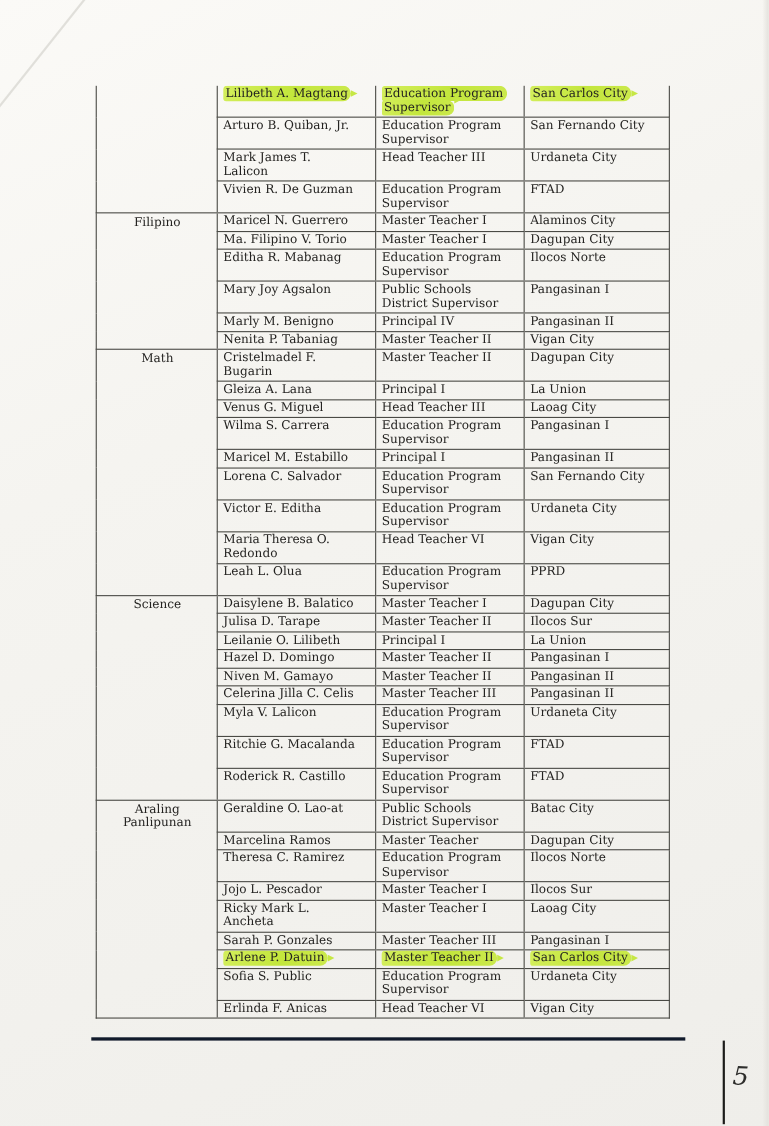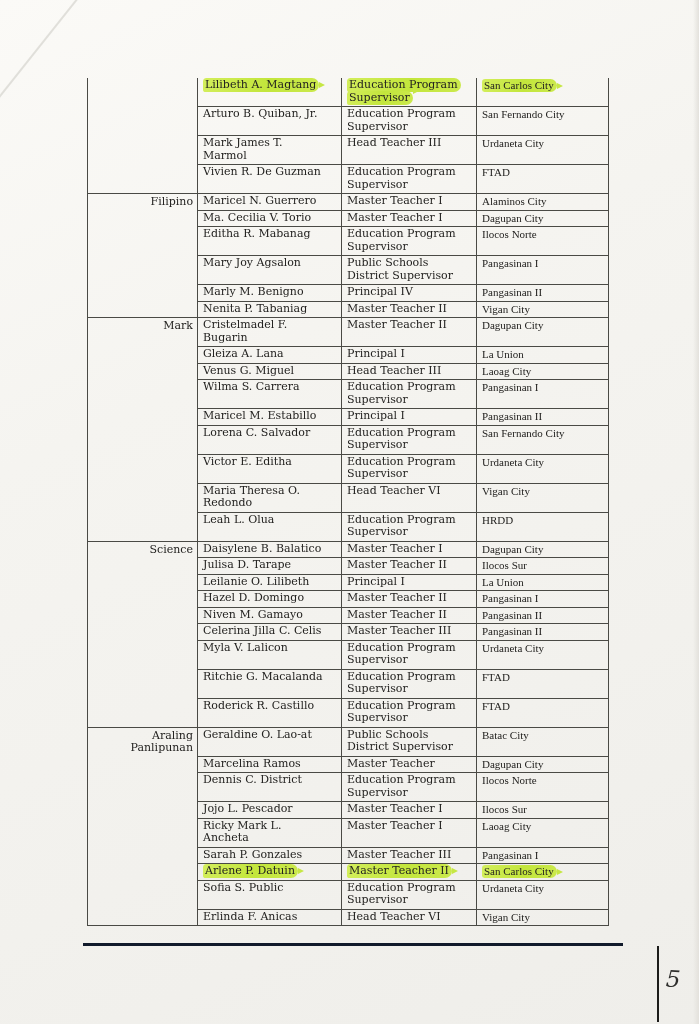--- a/index.html
+++ b/index.html
@@ -17,22 +17,22 @@
   table.doc-table{
     position:absolute;left:87px;top:78px;width:521px;
     border-collapse:collapse;table-layout:fixed;
     font-size:11px;line-height:12.5px;color:#232220;
   }
   table.doc-table td{
     border-left:1px solid #4a4a45;border-bottom:1px solid #4a4a45;
     padding:1px 4px 2px 5px;vertical-align:top;white-space:pre-line;
     overflow:hidden;
   }
-  table.doc-table td:last-child{border-right:1px solid #4a4a45;font-family:Liberation Serif, serif;}
-  table.doc-table td.subject{text-align:right;padding-top:2px;}
+  table.doc-table td:last-child{border-right:1px solid #4a4a45;}
+  table.doc-table td.subject{text-align:center;padding-top:2px;}
   .hl{
     background:linear-gradient(100deg,#d3ee5b 0%,#c3e63c 55%,#cbe94c 100%);
     -webkit-box-decoration-break:clone;box-decoration-break:clone;
     padding:0 3px 1px 2px;border-radius:4px 8px 8px 3px;position:relative;
     white-space:pre-line;
   }
   .hl::after{
     content:"";position:absolute;right:-6px;top:50%;margin-top:-3px;
     border-top:3px solid transparent;border-bottom:3px solid transparent;
     border-left:6px solid #c6e744;
@@ -70,38 +70,38 @@
           <td><span class="hl">San Carlos City</span></td>
         </tr>
         <tr>
           <td>Arturo B. Quiban, Jr.</td>
           <td>Education Program
 Supervisor</td>
           <td>San Fernando City</td>
         </tr>
         <tr>
           <td>Mark James T.
-Marmol</td>
+Lalicon</td>
           <td>Head Teacher III</td>
           <td>Urdaneta City</td>
         </tr>
         <tr>
           <td>Vivien R. De Guzman</td>
           <td>Education Program
 Supervisor</td>
           <td>FTAD</td>
         </tr>
         <tr>
           <td class="subject" rowspan="6">Filipino</td>
           <td>Maricel N. Guerrero</td>
           <td>Master Teacher I</td>
           <td>Alaminos City</td>
         </tr>
         <tr>
-          <td>Ma. Cecilia V. Torio</td>
+          <td>Ma. Filipino V. Torio</td>
           <td>Master Teacher I</td>
           <td>Dagupan City</td>
         </tr>
         <tr>
           <td>Editha R. Mabanag</td>
           <td>Education Program
 Supervisor</td>
           <td>Ilocos Norte</td>
         </tr>
         <tr>
@@ -114,21 +114,21 @@
           <td>Marly M. Benigno</td>
           <td>Principal IV</td>
           <td>Pangasinan II</td>
         </tr>
         <tr>
           <td>Nenita P. Tabaniag</td>
           <td>Master Teacher II</td>
           <td>Vigan City</td>
         </tr>
         <tr>
-          <td class="subject" rowspan="9">Mark</td>
+          <td class="subject" rowspan="9">Math</td>
           <td>Cristelmadel F.
 Bugarin</td>
           <td>Master Teacher II</td>
           <td>Dagupan City</td>
         </tr>
         <tr>
           <td>Gleiza A. Lana</td>
           <td>Principal I</td>
           <td>La Union</td>
         </tr>
@@ -163,21 +163,21 @@
         <tr>
           <td>Maria Theresa O.
 Redondo</td>
           <td>Head Teacher VI</td>
           <td>Vigan City</td>
         </tr>
         <tr>
           <td>Leah L. Olua</td>
           <td>Education Program
 Supervisor</td>
-          <td>HRDD</td>
+          <td>PPRD</td>
         </tr>
         <tr>
           <td class="subject" rowspan="9">Science</td>
           <td>Daisylene B. Balatico</td>
           <td>Master Teacher I</td>
           <td>Dagupan City</td>
         </tr>
         <tr>
           <td>Julisa D. Tarape</td>
           <td>Master Teacher II</td>
@@ -228,21 +228,21 @@
           <td>Public Schools
 District Supervisor</td>
           <td>Batac City</td>
         </tr>
         <tr>
           <td>Marcelina Ramos</td>
           <td>Master Teacher</td>
           <td>Dagupan City</td>
         </tr>
         <tr>
-          <td>Dennis C. District</td>
+          <td>Theresa C. Ramirez</td>
           <td>Education Program
 Supervisor</td>
           <td>Ilocos Norte</td>
         </tr>
         <tr>
           <td>Jojo L. Pescador</td>
           <td>Master Teacher I</td>
           <td>Ilocos Sur</td>
         </tr>
         <tr>

